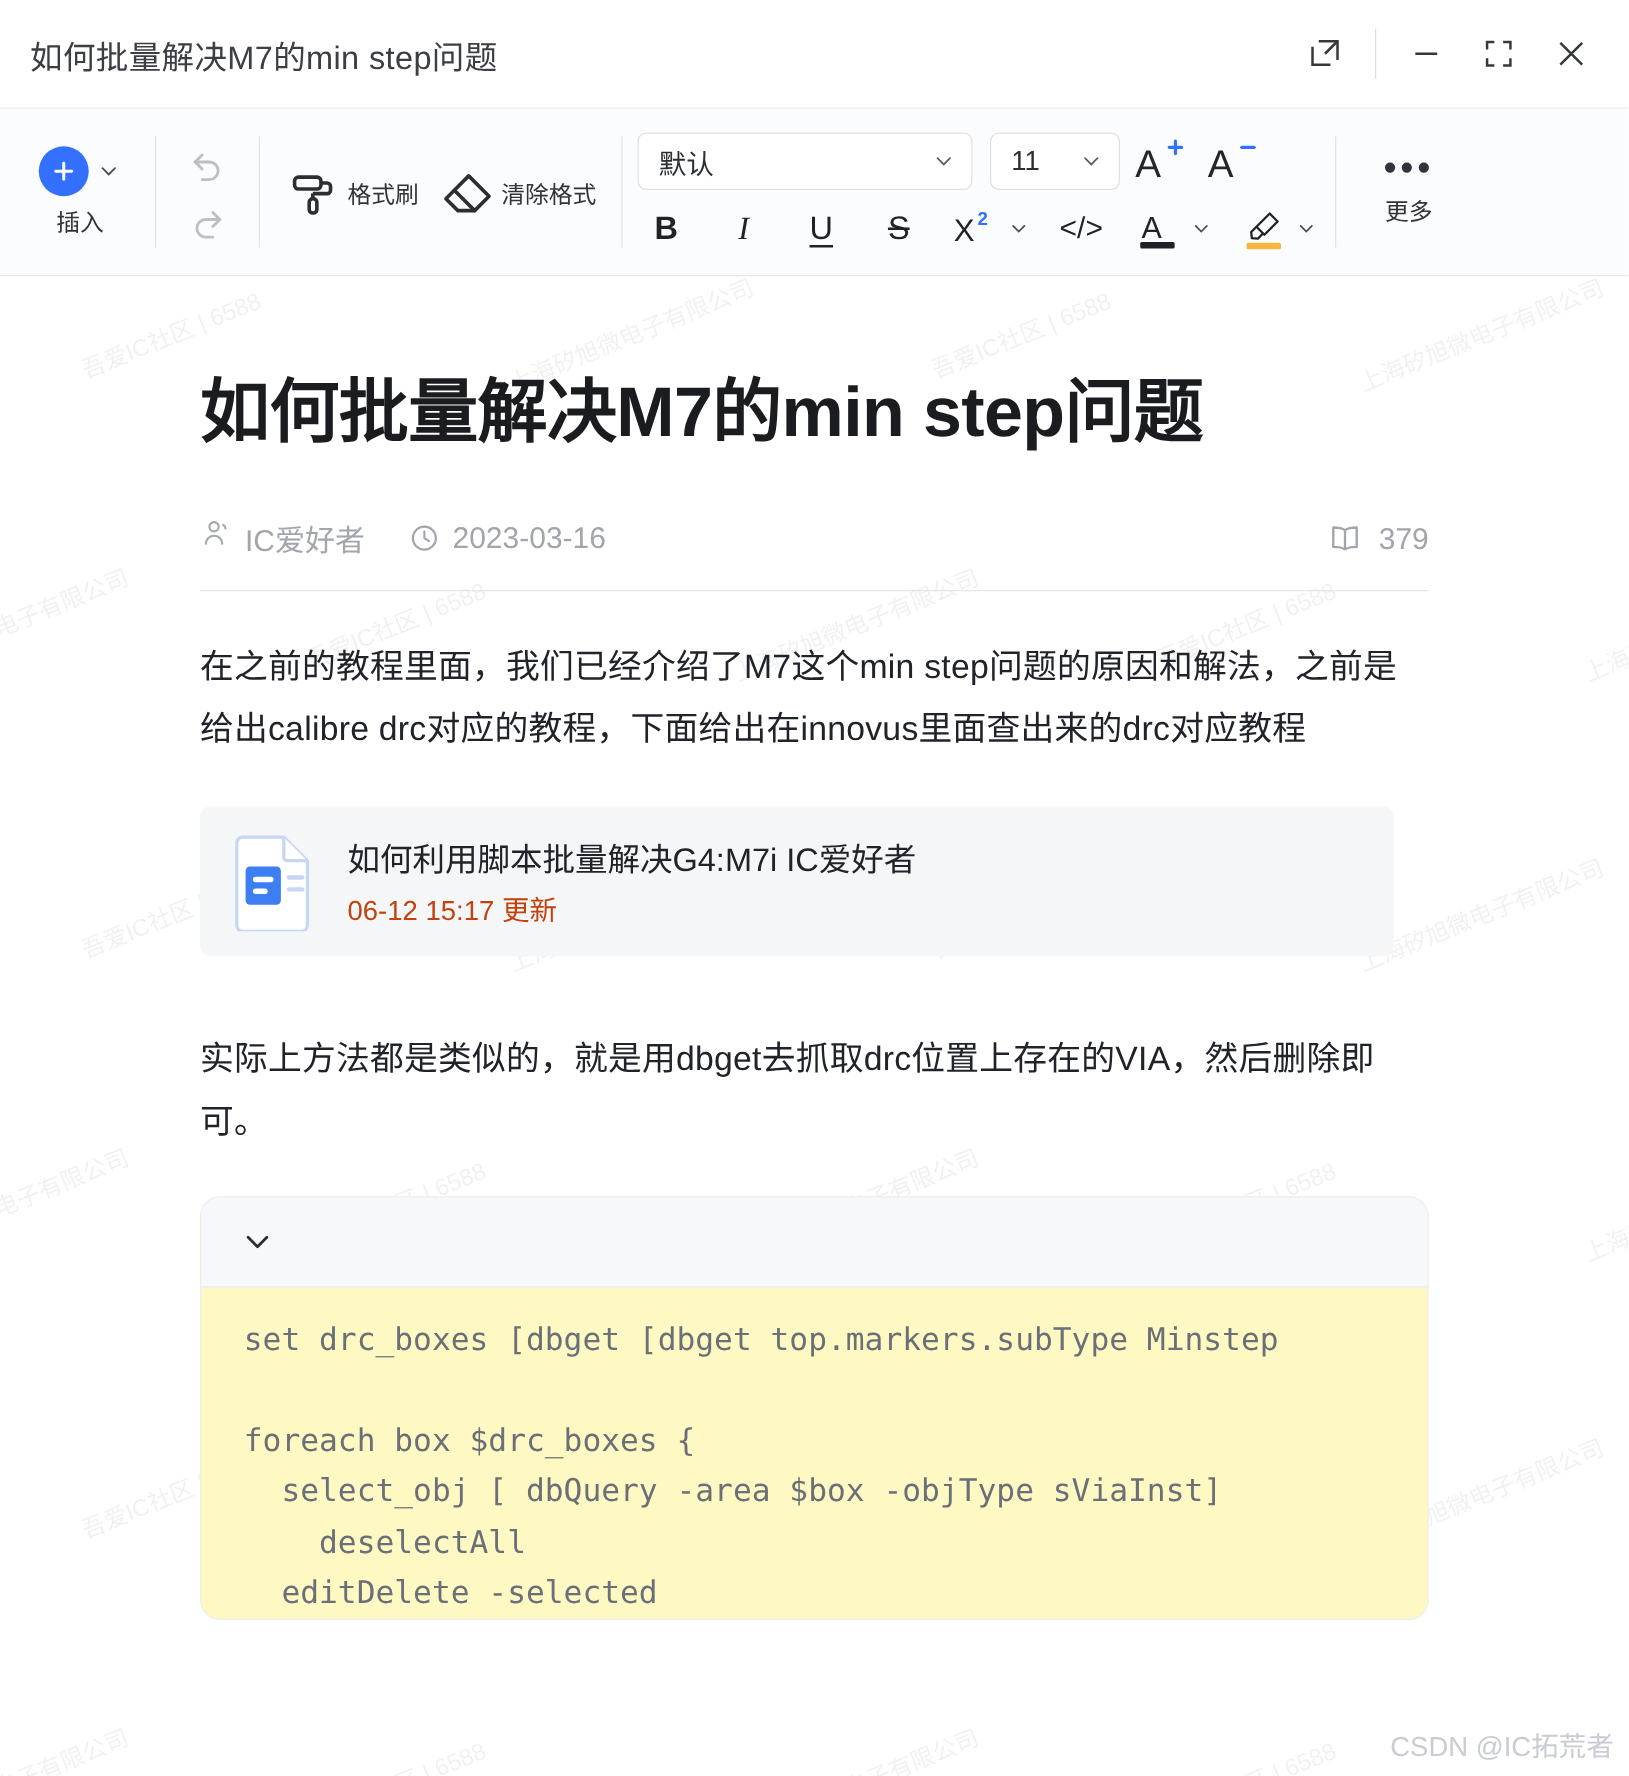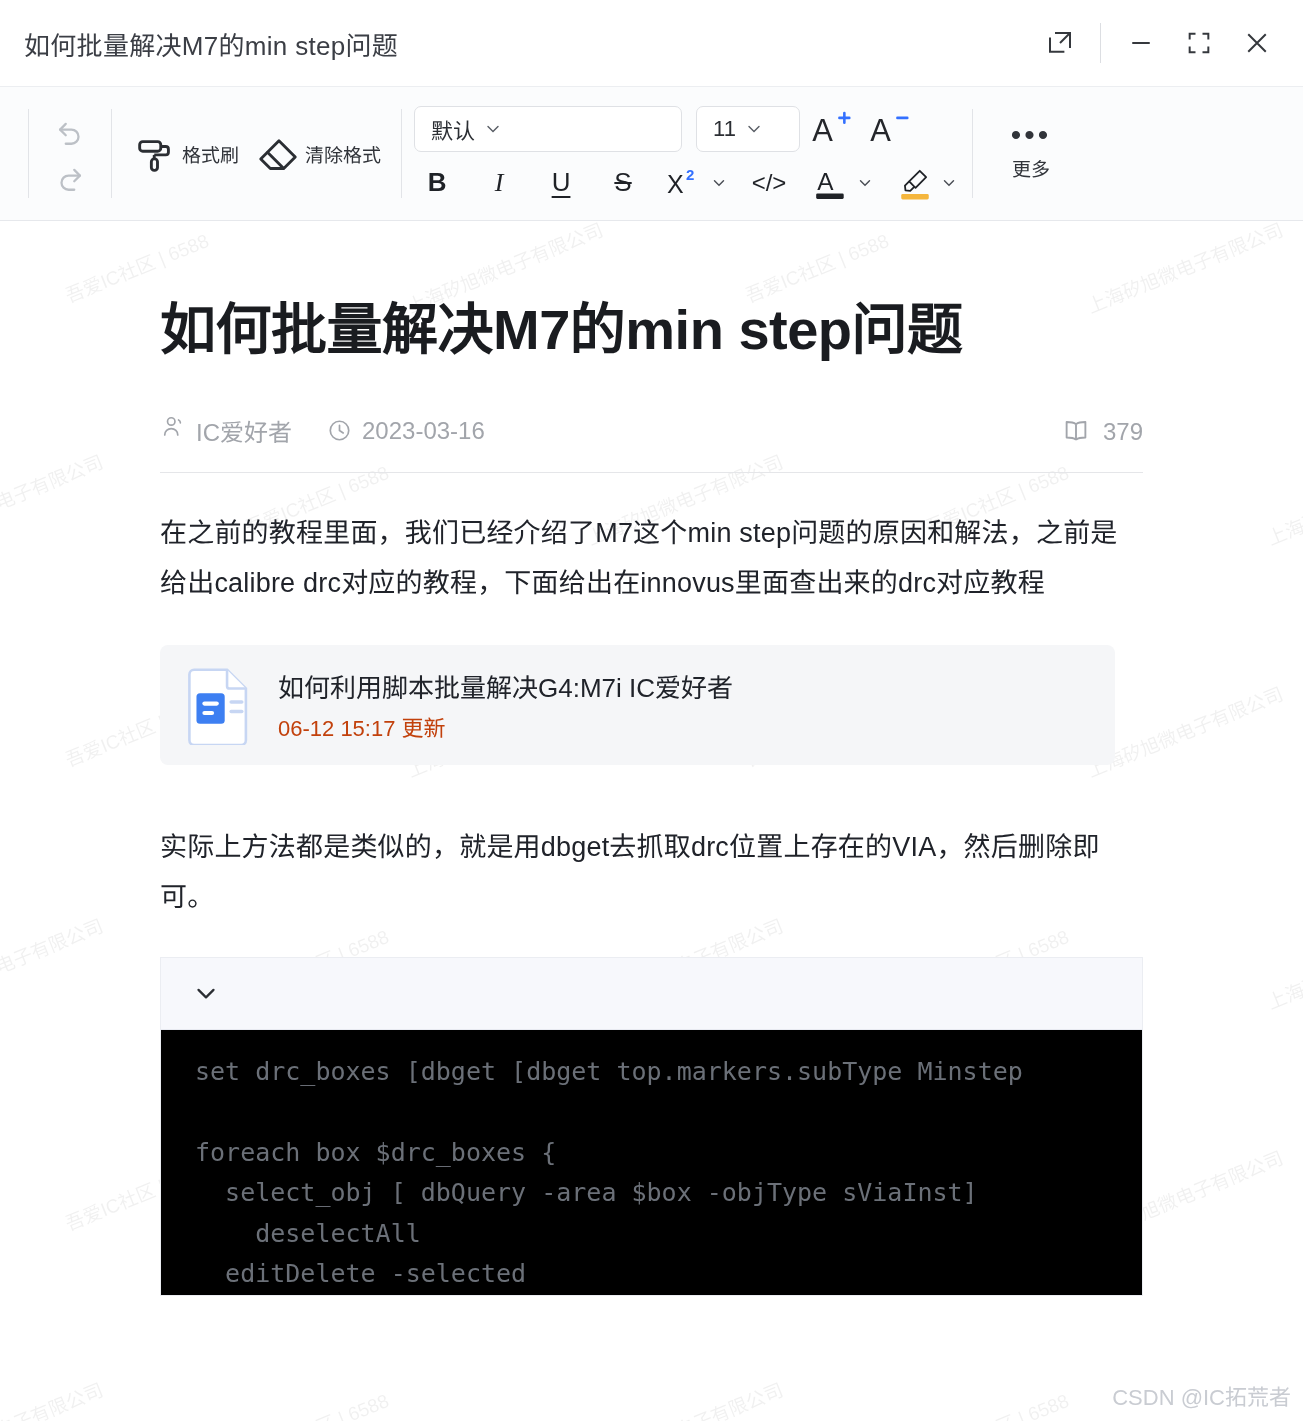--- a/index.html
+++ b/index.html
@@ -86,21 +86,21 @@
 
   
   .tb-stack { display: flex; flex-direction: column; justify-content: center; gap: 6px; }
   .tb-row { display: flex; align-items: center; }
 
   .select-box {
     height: 46px;
     border: 1px solid #dfe1e5;
     border-radius: 7px;
     background: #fff;
-    display: flex; align-items: center; justify-content: flex-start;
+    display: flex; align-items: center; justify-content: space-between;
     padding: 0 12px 0 16px;
     cursor: pointer;
     color: #2b2e33;
     font-size: 22px;
   }
   .select-box.font { width: 268px; }
   .select-box.size { width: 104px; margin-left: 14px; }
   .select-box .cv { color: #5a5e66; margin-left: 8px; display: flex; }
 
   .az-btn { width: 52px; height: 52px; display: flex; align-items: center; justify-content: center; cursor: pointer; border-radius: 6px; margin-left: 6px; }
@@ -178,23 +178,23 @@
     max-width: 955px;
   }
   .doc-card-icon { flex: 0 0 auto; }
   .doc-card-text { display: flex; flex-direction: column; gap: 6px; min-width: 0; }
   .doc-card-title { font-size: 26px; color: #20232a; white-space: nowrap; }
   .doc-card-sub { font-size: 22px; color: #c2410c; }
 
   .code-block {
     margin-top: 34px;
     border: 1px solid #ebedf2;
-    border-radius: 0;
+    border-radius: 16px;
     overflow: hidden;
-    background: #000000;
+    background: #fef9c3;
   }
   .code-head {
     background: #f7f8fc;
     border-bottom: 1px solid #e8eaf1;
     height: 72px;
     display: flex; align-items: center;
     padding: 0 30px;
     cursor: pointer;
   }
   .code-body {
@@ -259,20 +259,37 @@
           <svg width="30" height="30" viewBox="0 0 24 24" stroke="currentColor" stroke-width="1.6">
               <path d="M5 5l14 14M19 5L5 19"></path>
             </svg>
         </span>
       </div>
     </div>
   </div>
 
   <div class="toolbar">
 
+    <div class="tb-group">
+      <div class="insert-cell">
+        <div class="insert-top">
+          <span class="insert-circle">
+            <svg width="22" height="22" viewBox="0 0 24 24" stroke="currentColor" stroke-width="2.6" stroke-linecap="round">
+                <path d="M12 5v14M5 12h14"></path>
+              </svg>
+          </span>
+          <span>
+            <svg width="20" height="20" viewBox="0 0 24 24" fill="none" stroke="#4a4e55" stroke-width="1.8" stroke-linecap="round">
+                <path d="M6 9l6 6 6-6"></path>
+              </svg>
+          </span>
+        </div>
+        <div class="insert-label">插入</div>
+      </div>
+    </div>
 
     <div class="tb-divider"></div>
 
     <div class="tb-group">
       <div class="updown">
         <div class="ur-btn">
           <span>
             <svg width="34" height="34" viewBox="0 0 24 24" fill="none" stroke="currentColor" stroke-width="1.6" stroke-linecap="round" stroke-linejoin="round">
               <path d="M9 7L5 11l4 4"></path>
                 <path d="M5 11h8a5 5 0 0 1 0 10H9"></path>

